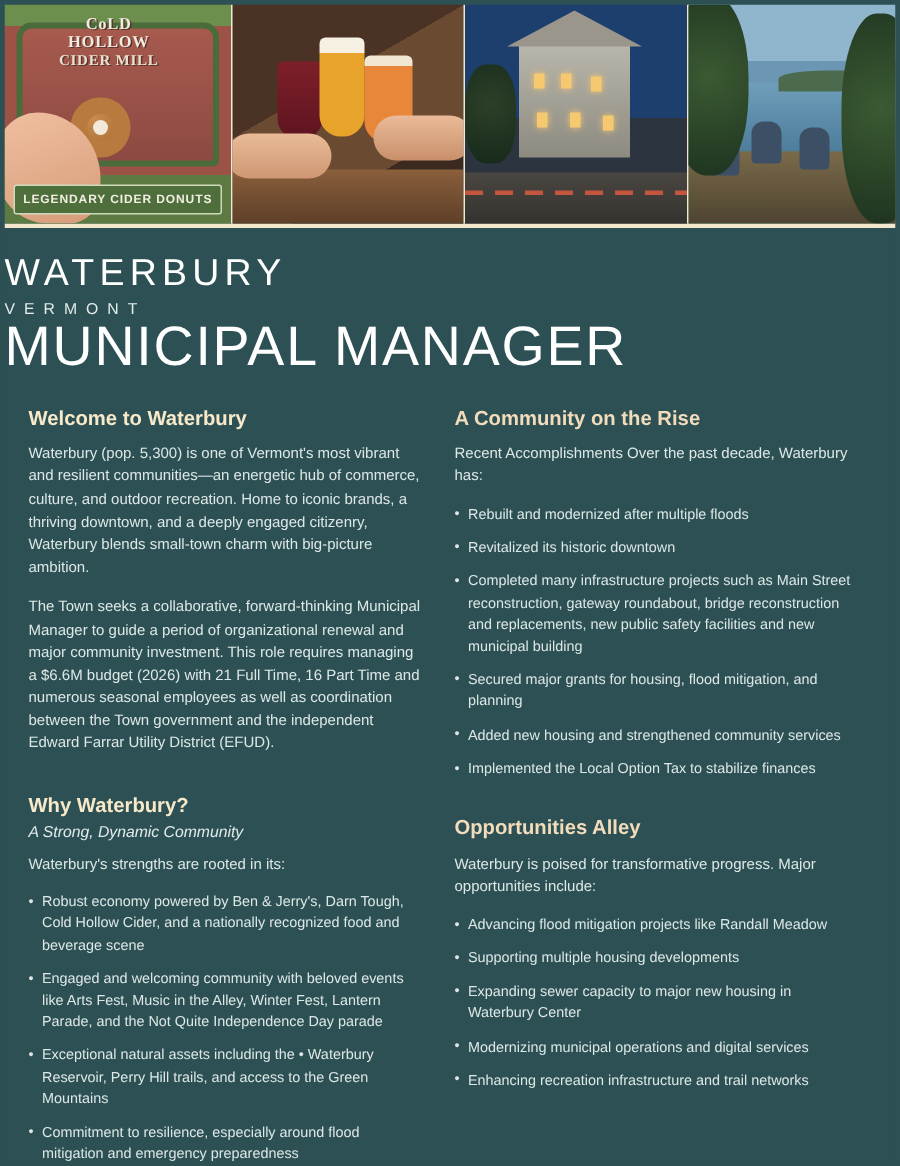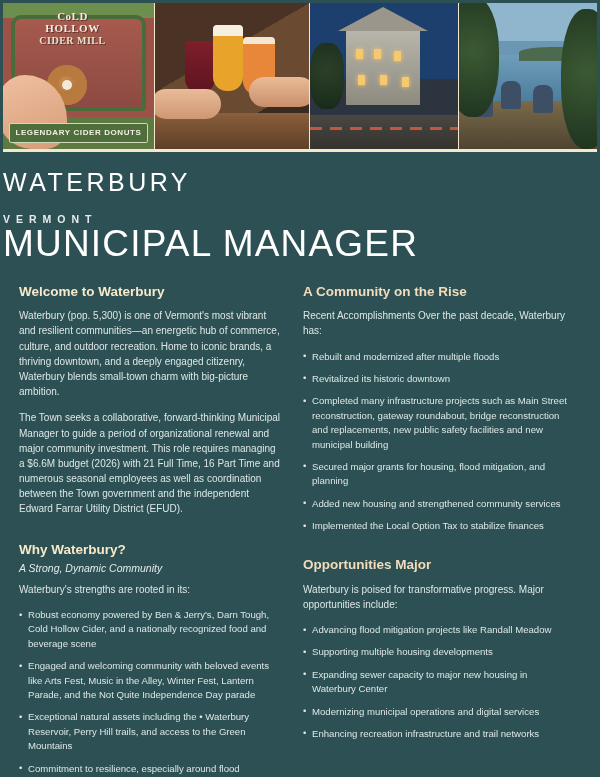--- a/index.html
+++ b/index.html
@@ -153,25 +153,25 @@
     padding: 18px 0 10px;
   }
   .town-name {
     font-size: 25px;
     letter-spacing: 3.5px;
     color: #ffffff;
     font-weight: 400;
     line-height: 1;
   }
   .state-name {
-    margin-top: 18px;
+    margin-top: 5px;
     font-size: 10.5px;
     letter-spacing: 6px;
     color: #e6ecec;
-    font-weight: 700;
+    font-weight: 400;
   }
   .role-title {
     margin-top: 0;
     font-size: 37px;
     font-weight: normal;
     letter-spacing: 1.2px;
     color: #ffffff;
     line-height: 1;
   }
 
@@ -314,21 +314,21 @@
         <li>Rebuilt and modernized after multiple floods</li>
         <li>Revitalized its historic downtown</li>
         <li>Completed many infrastructure projects such as Main Street reconstruction, gateway roundabout, bridge reconstruction and replacements, new public safety facilities and new municipal building</li>
         <li>Secured major grants for housing, flood mitigation, and planning</li>
         <li>Added new housing and strengthened community services</li>
         <li>Implemented the Local Option Tax to stabilize finances</li>
       </ul>
 
       <div class="gap-lg"></div>
 
-      <h2 class="section">Opportunities Major</h2>
+      <h2 class="section">Opportunities Alley</h2>
       <p class="body">Waterbury is poised for transformative progress. Major opportunities include:</p>
       <ul class="bullets">
         <li>Advancing flood mitigation projects like Randall Meadow</li>
         <li>Supporting multiple housing developments</li>
         <li>Expanding sewer capacity to major new housing in Waterbury Center</li>
         <li>Modernizing municipal operations and digital services</li>
         <li>Enhancing recreation infrastructure and trail networks</li>
 
       </ul>
 

